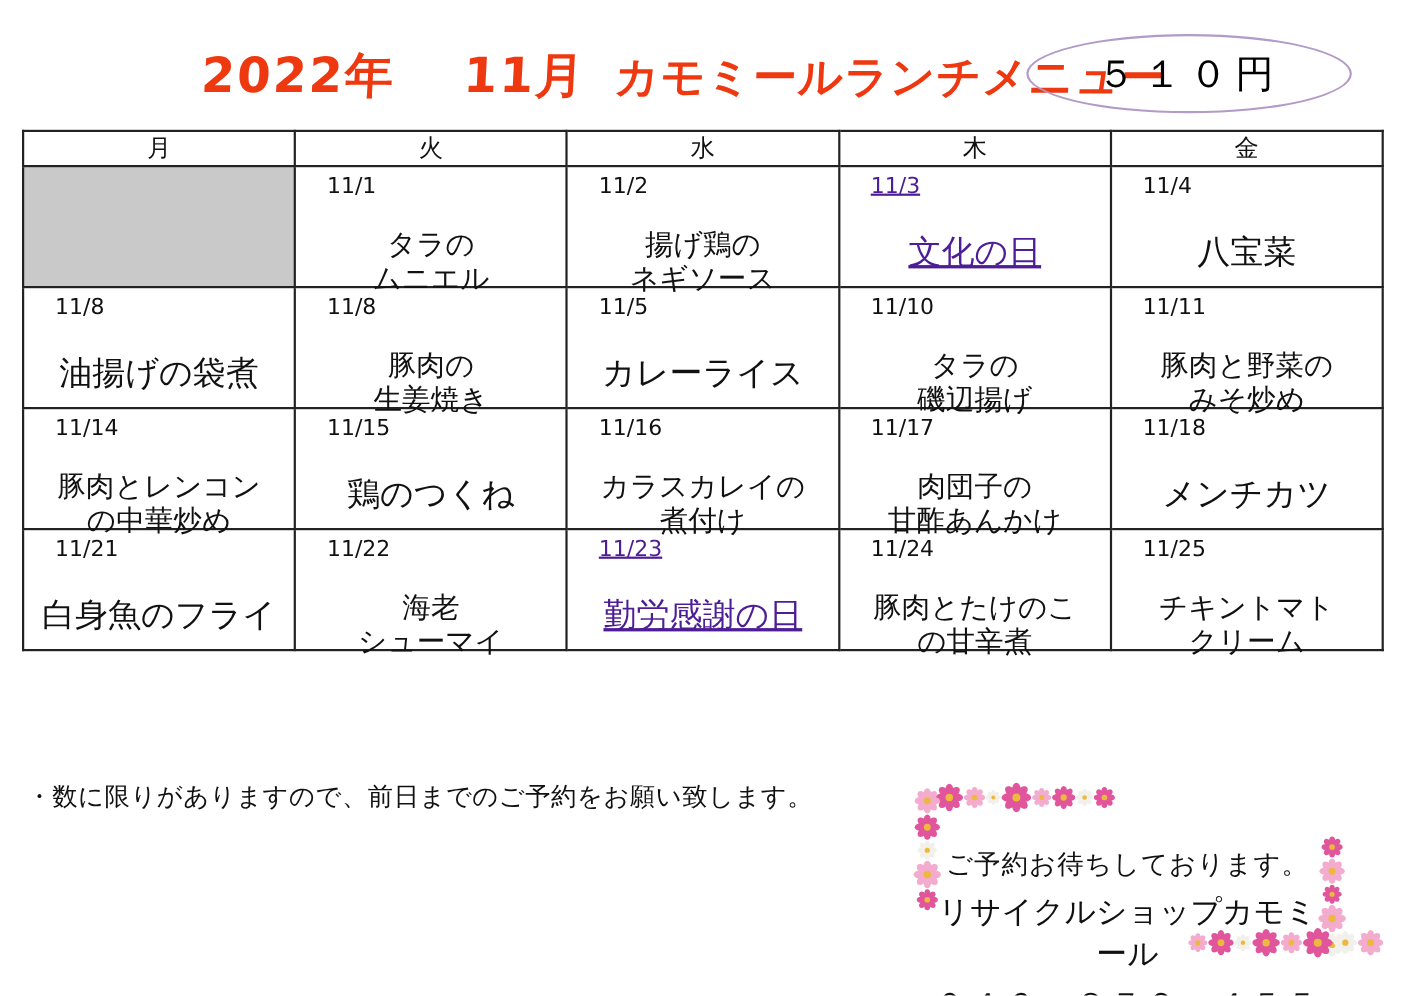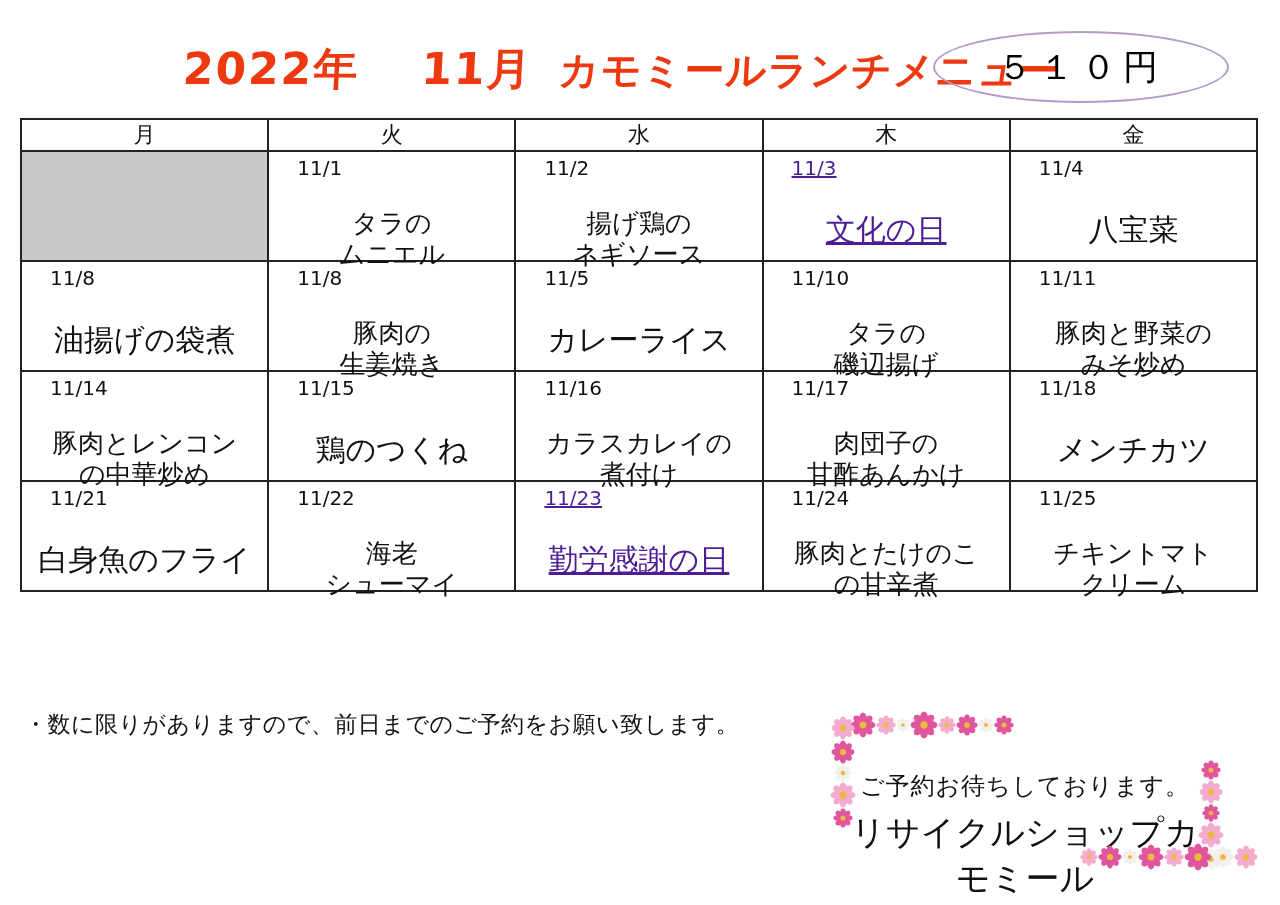--- a/index.html
+++ b/index.html
@@ -53,21 +53,21 @@
     position:absolute; left:24px; top:709px; font-size:23px; color:#111;
     letter-spacing:0.5px;
   }
 
   
   .contact-block {
     position:absolute; left:840px; top:742px; width:370px; text-align:center;
     color:#111;
   }
   .contact-line1 { font-size:24px; margin-bottom:8px; letter-spacing:1px;margin-top:28px; }
-  .contact-line2 { font-size:34px; margin-bottom:8px; }
+  .contact-line2 { font-size:28px; margin-bottom:8px; }
   .contact-phone { font-size:29px; letter-spacing:3px; }
 
   
   .fl-row { position:absolute; display:flex; align-items:center; }
   .fl-col { position:absolute; display:flex; flex-direction:column; align-items:center; }
   #tl-row { left:834px; top:711px; }
   #tl-col { left:830px; top:716px; }
   #br-col { left:1198px; top:760px; }
   #br-row { left:1080px; top:843px; }
   .fl-row svg, .fl-col svg { display:block; }

